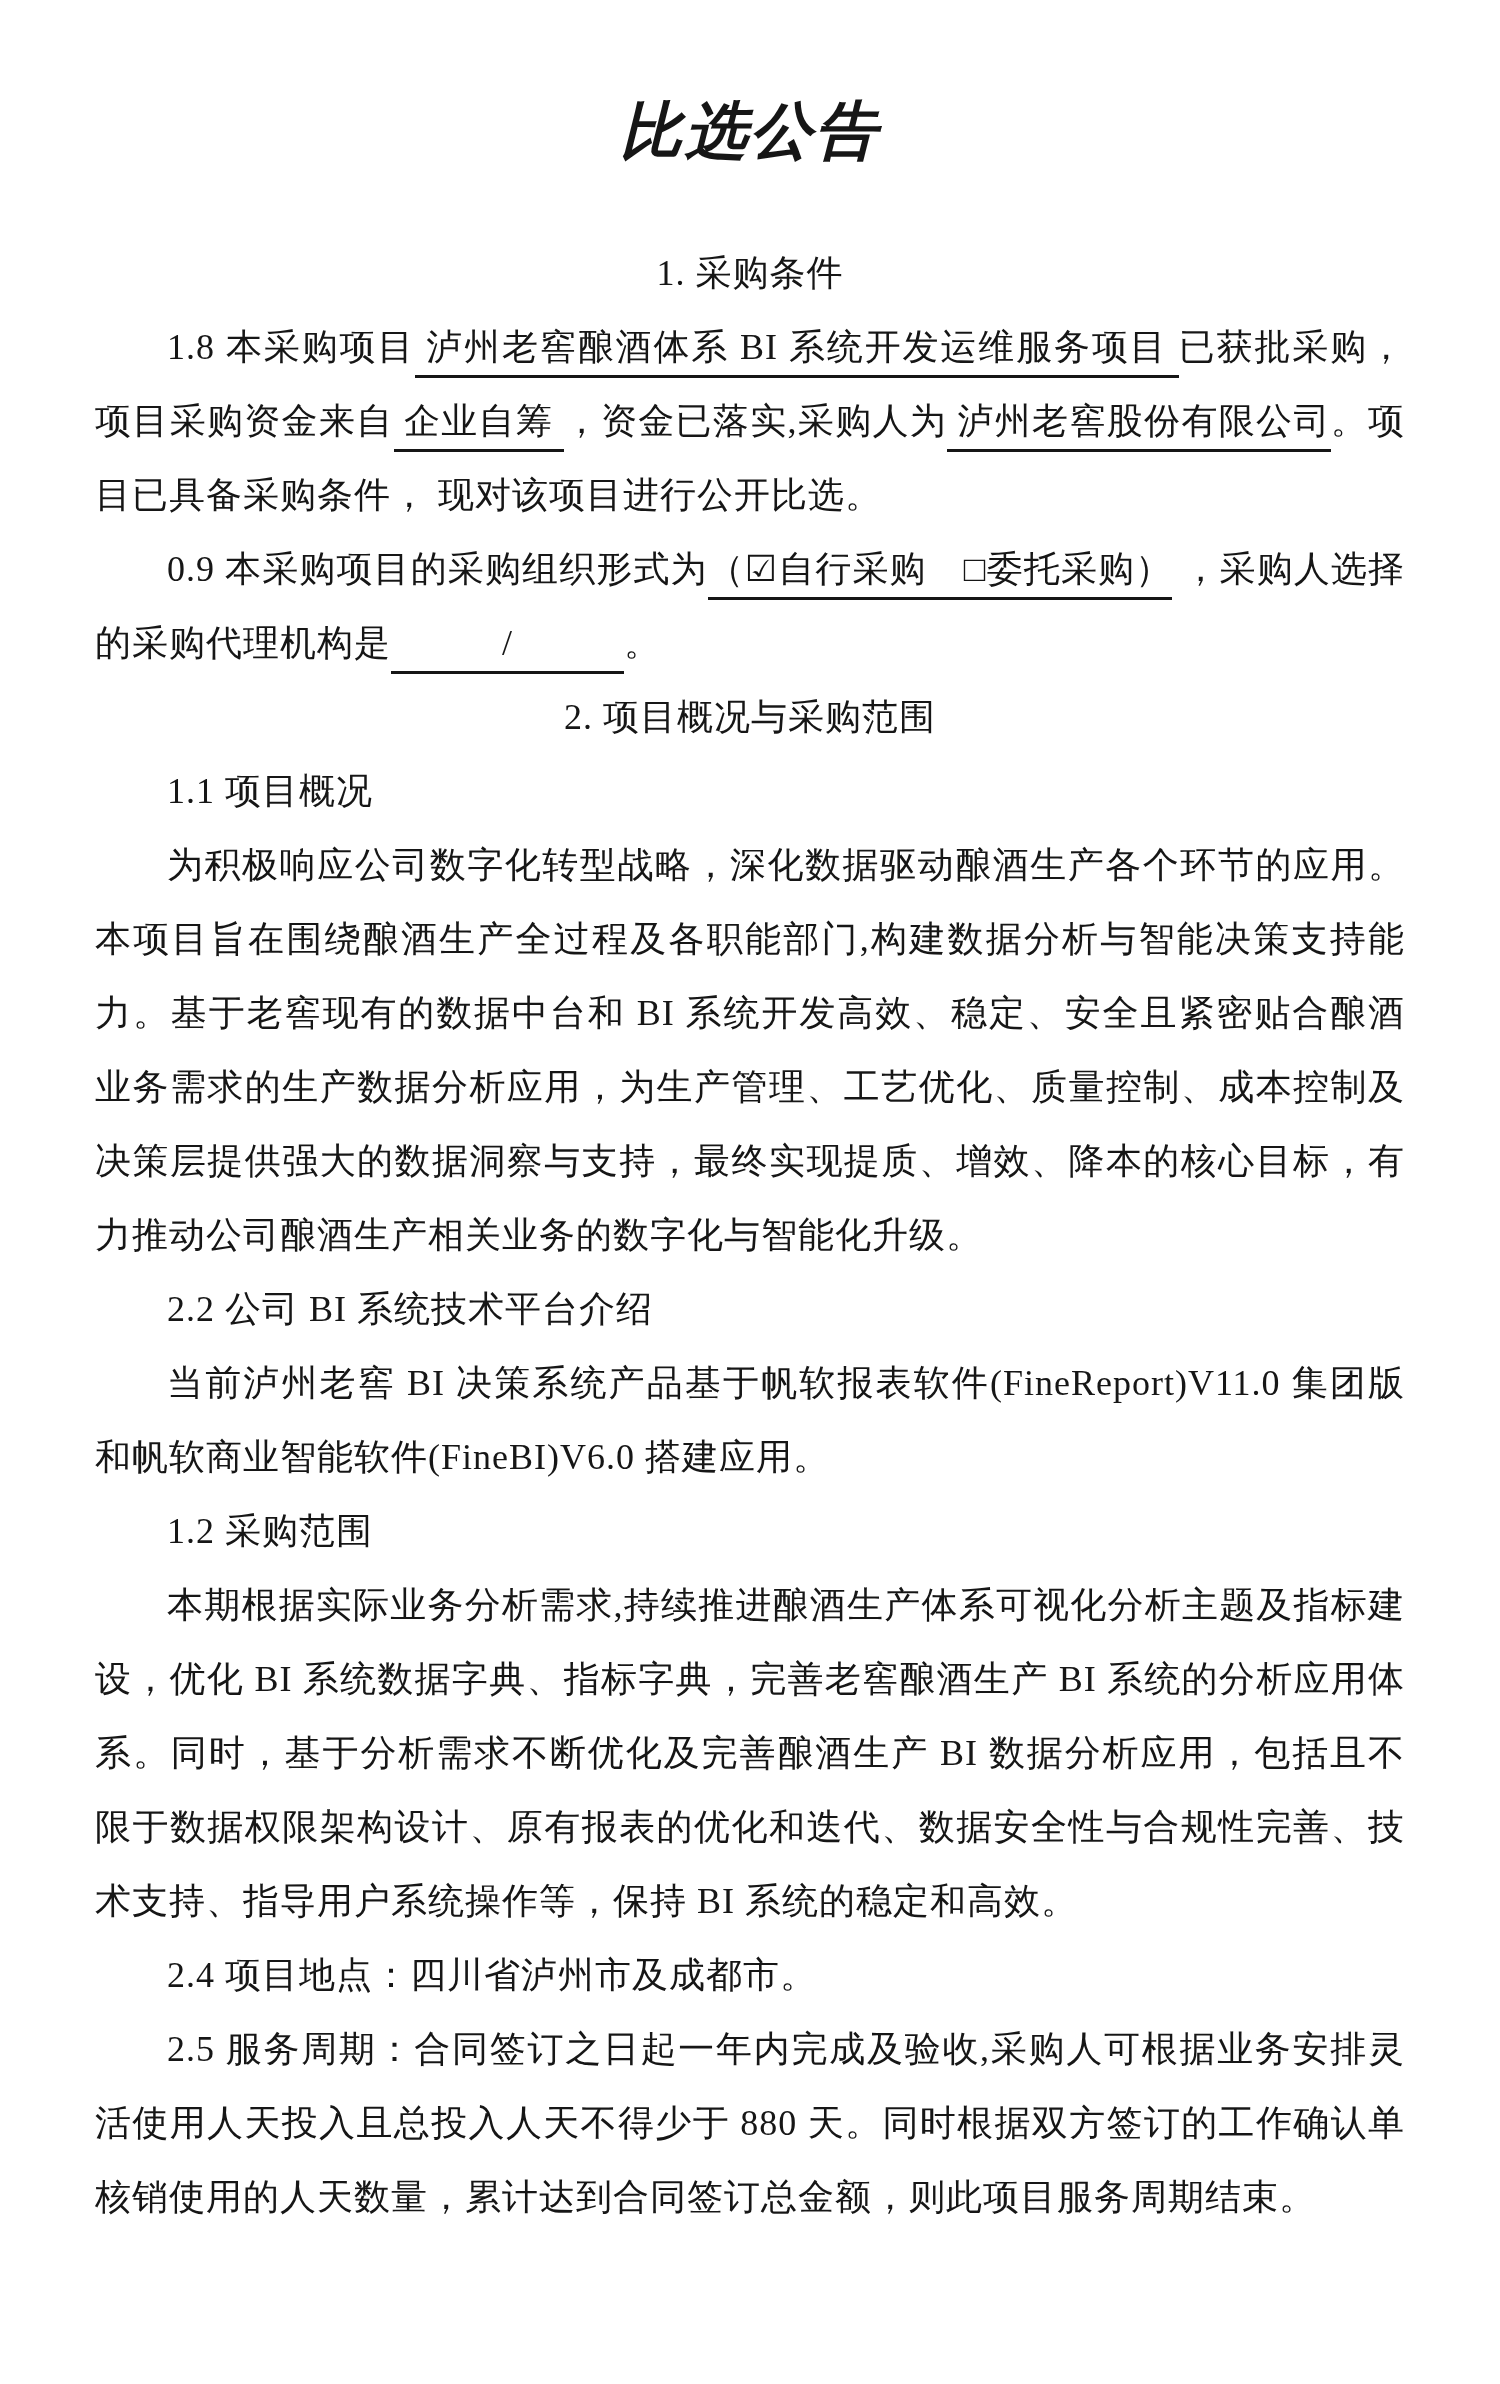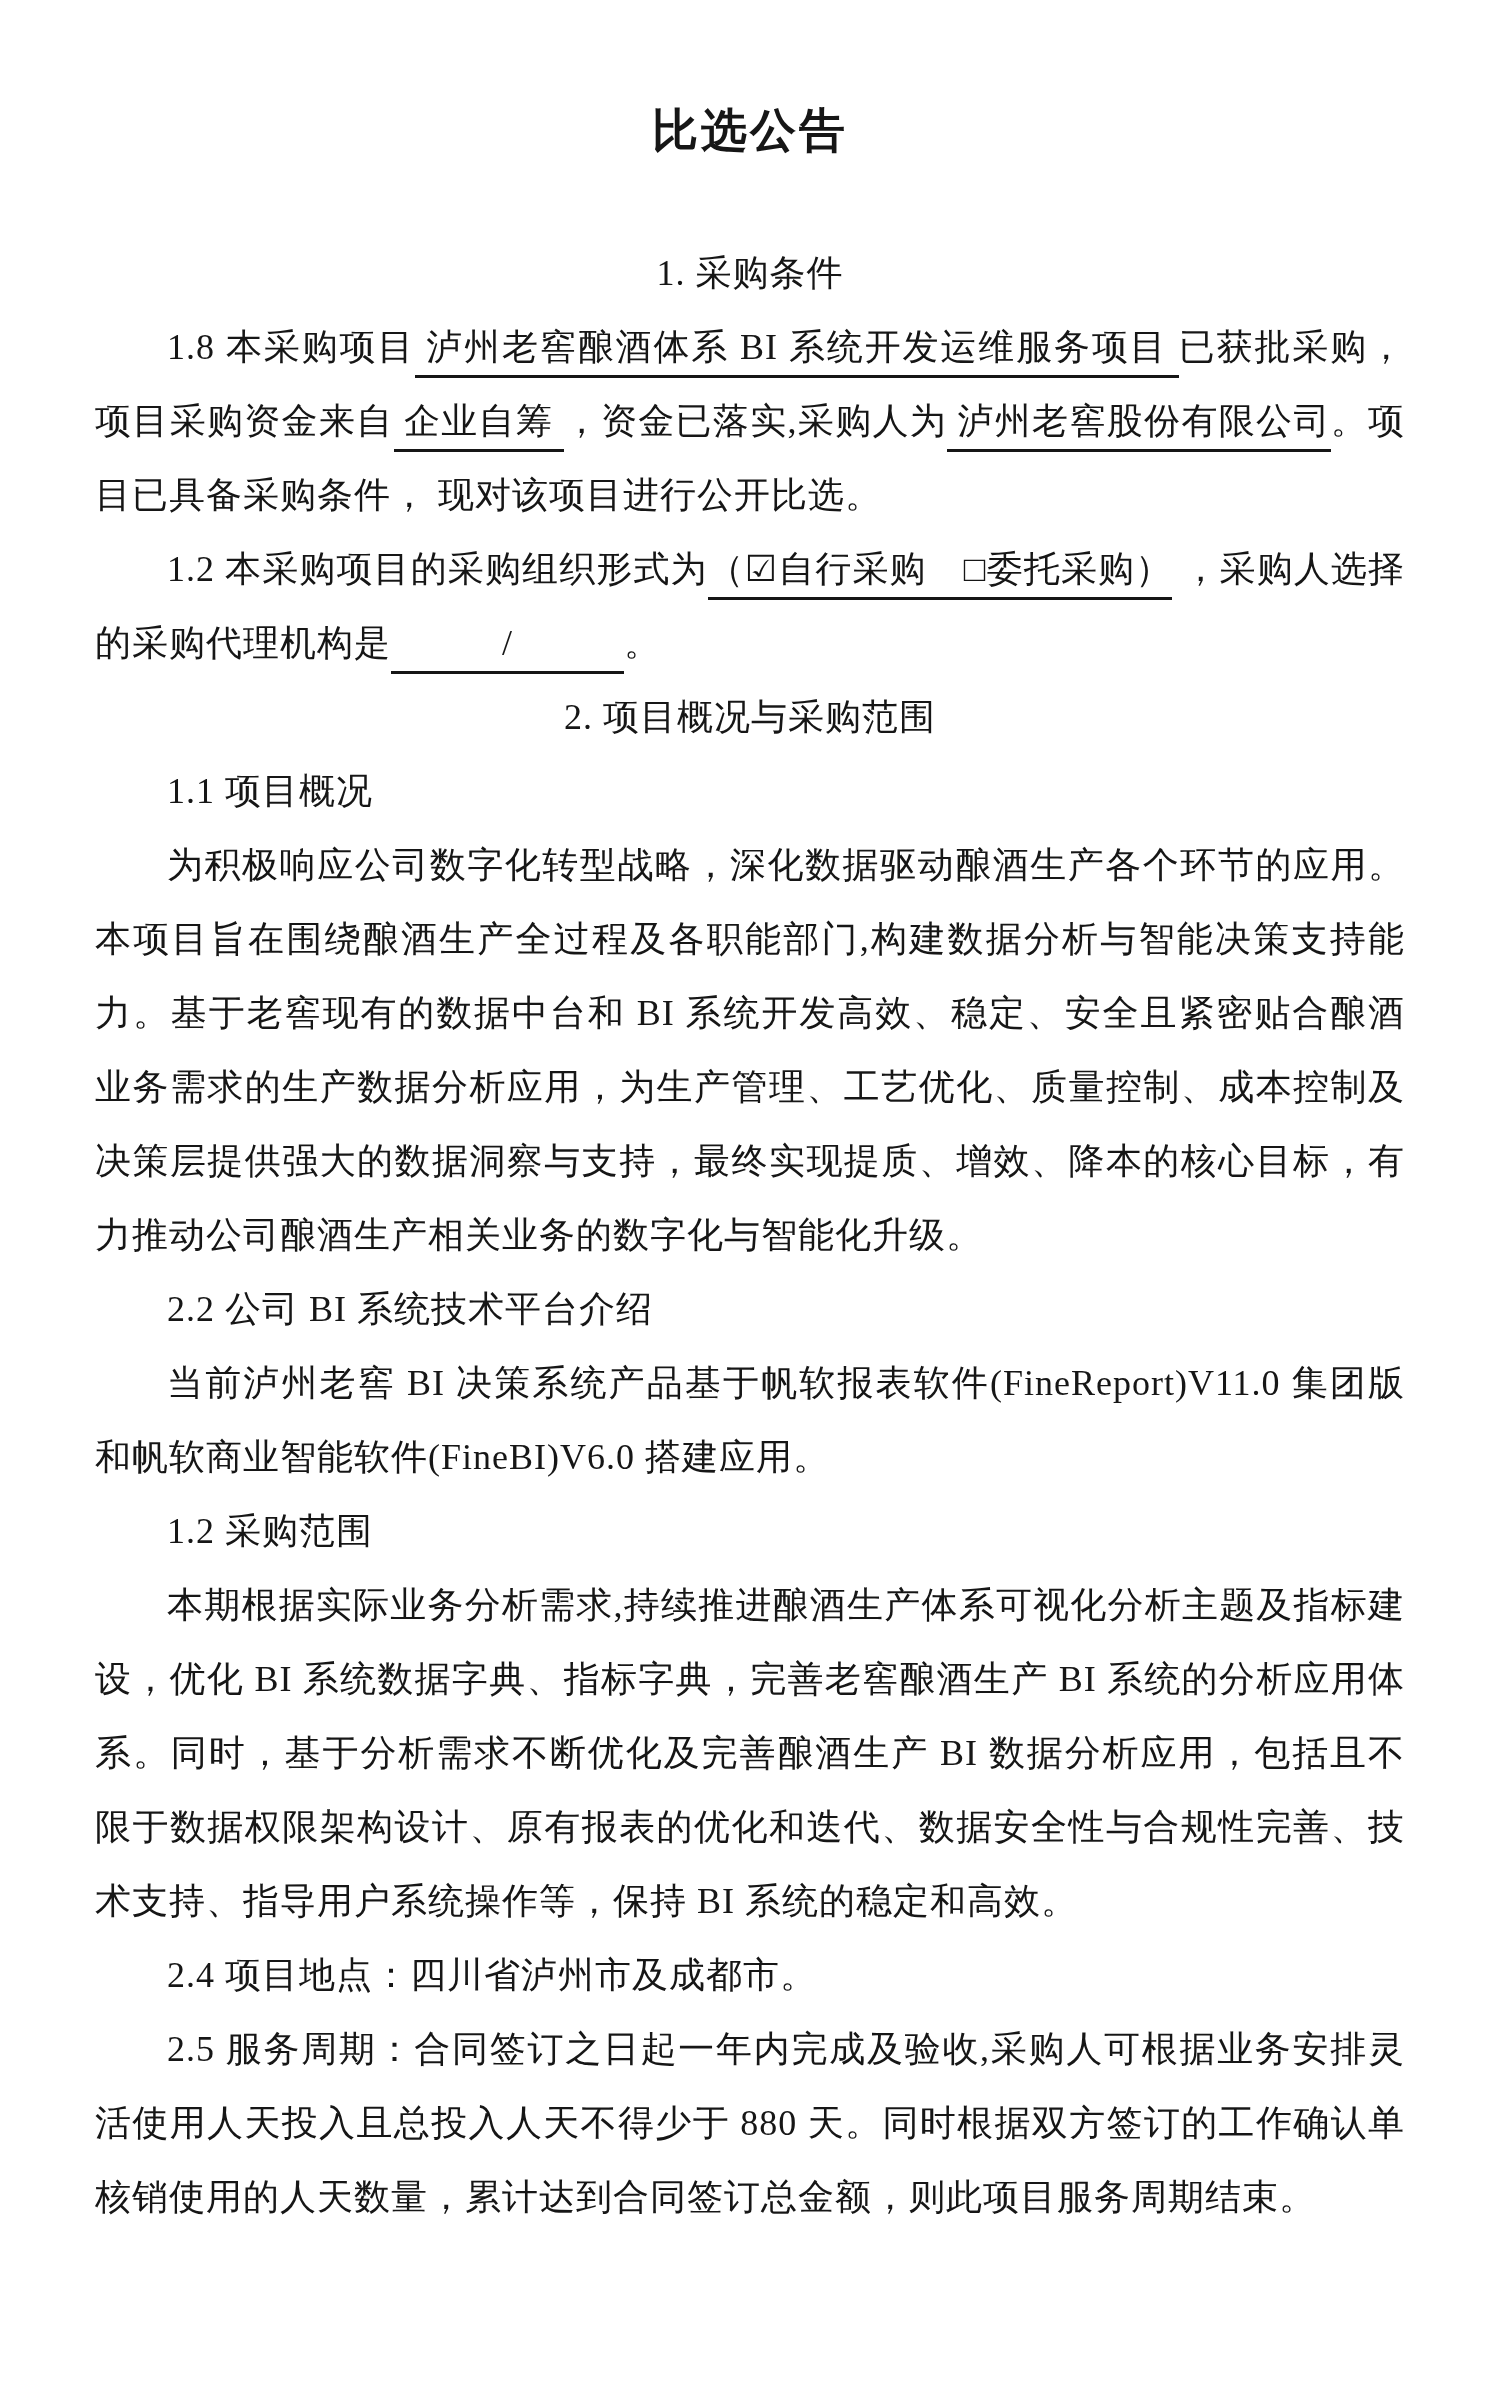--- a/index.html
+++ b/index.html
@@ -14,26 +14,27 @@
     box-sizing: border-box;
     margin: 0 auto;
     padding: 90px 95px 0 95px;
     background: #ffffff;
     color: #161616;
     font-family: "Liberation Serif", "DejaVu Serif", serif;
     font-size: 36px;
     overflow: hidden;
   }
   .doc-title {
-    font-size: 46px;
+    font-size: 62px;
     font-weight: 700;
     text-align: center;
     line-height: 82px;
     letter-spacing: 3px;
     margin-bottom: 64px;
+    font-style: italic;
   }
   .doc-body { }
   .h1 {
     line-height: 74px;
     text-align: center;
     letter-spacing: 1px;
   }
   .h2 {
     line-height: 74px;
     text-indent: 2em;
@@ -51,21 +52,21 @@
   }
 </style>
 </head>
 <body>
 
 <div class="page">
   <div class="doc-title">比选公告</div>
   <div class="doc-body">
       <div class="h1"><span>1. 采购条件</span></div>
       <div class="p"><span>1.8 本采购项目</span><span class="u"> 泸州老窖酿酒体系 BI 系统开发运维服务项目 </span><span>已获批采购，项目采购资金来自</span><span class="u"> 企业自筹 </span><span>，资金已落实,采购人为</span><span class="u"> 泸州老窖股份有限公司</span><span>。项目已具备采购条件， 现对该项目进行公开比选。</span></div>
-      <div class="p"><span>1.2 本采购项目的采购组织形式为</span><span class="u">（☑自行采购　□委托采购）</span><span> ，采购人选择的采购代理机构是</span><span class="u">　　　/　　　</span><span>。</span></div>
+      <div class="p"><span>0.9 本采购项目的采购组织形式为</span><span class="u">（☑自行采购　□委托采购）</span><span> ，采购人选择的采购代理机构是</span><span class="u">　　　/　　　</span><span>。</span></div>
       <div class="h1"><span>2. 项目概况与采购范围</span></div>
       <div class="h2"><span>1.1 项目概况</span></div>
       <div class="p"><span>为积极响应公司数字化转型战略，深化数据驱动酿酒生产各个环节的应用。本项目旨在围绕酿酒生产全过程及各职能部门,构建数据分析与智能决策支持能力。基于老窖现有的数据中台和 BI 系统开发高效、稳定、安全且紧密贴合酿酒业务需求的生产数据分析应用，为生产管理、工艺优化、质量控制、成本控制及决策层提供强大的数据洞察与支持，最终实现提质、增效、降本的核心目标，有力推动公司酿酒生产相关业务的数字化与智能化升级。</span></div>
       <div class="h2"><span>2.2 公司 BI 系统技术平台介绍</span></div>
       <div class="p"><span>当前泸州老窖 BI 决策系统产品基于帆软报表软件(FineReport)V11.0 集团版和帆软商业智能软件(FineBI)V6.0 搭建应用。</span></div>
       <div class="h2"><span>1.2 采购范围</span></div>
       <div class="p"><span>本期根据实际业务分析需求,持续推进酿酒生产体系可视化分析主题及指标建设，优化 BI 系统数据字典、指标字典，完善老窖酿酒生产 BI 系统的分析应用体系。同时，基于分析需求不断优化及完善酿酒生产 BI 数据分析应用，包括且不限于数据权限架构设计、原有报表的优化和迭代、数据安全性与合规性完善、技术支持、指导用户系统操作等，保持 BI 系统的稳定和高效。</span></div>
       <div class="p"><span>2.4 项目地点：四川省泸州市及成都市。</span></div>
       <div class="p"><span>2.5 服务周期：合同签订之日起一年内完成及验收,采购人可根据业务安排灵活使用人天投入且总投入人天不得少于 880 天。同时根据双方签订的工作确认单核销使用的人天数量，累计达到合同签订总金额，则此项目服务周期结束。</span></div>
     </div>

